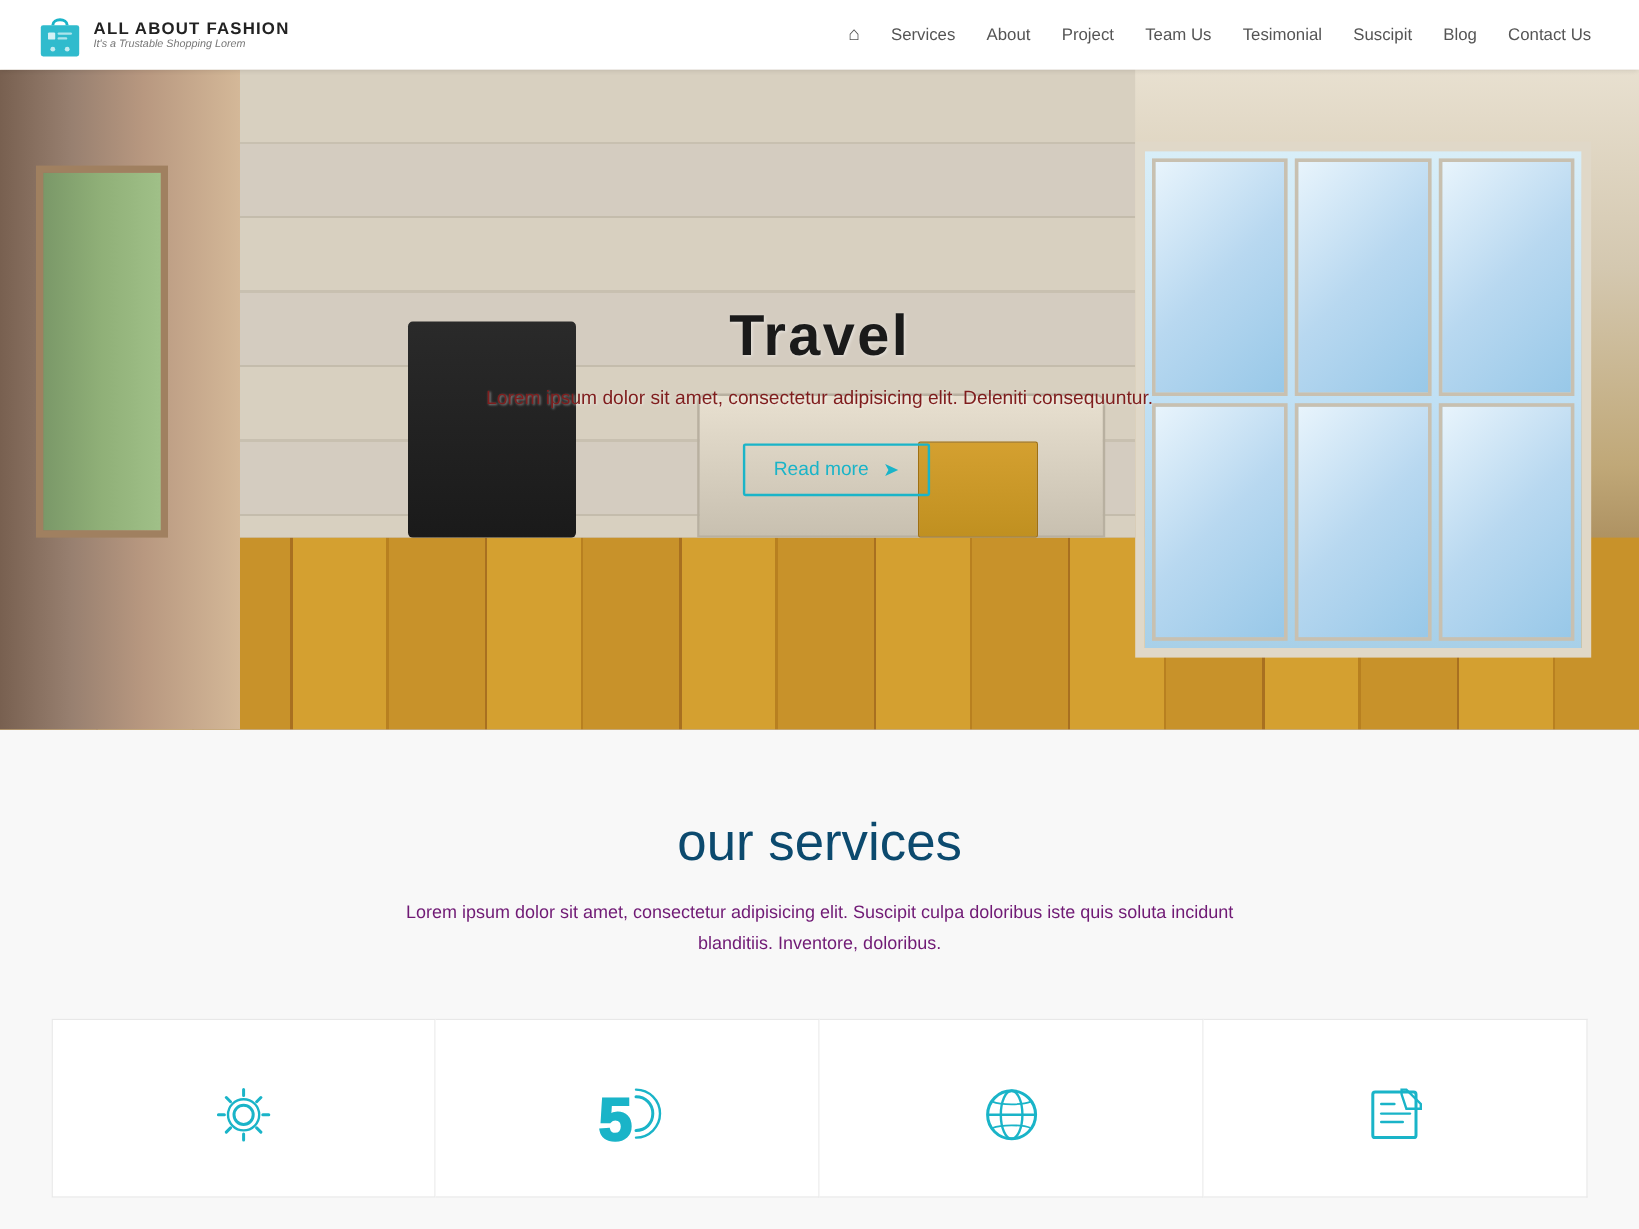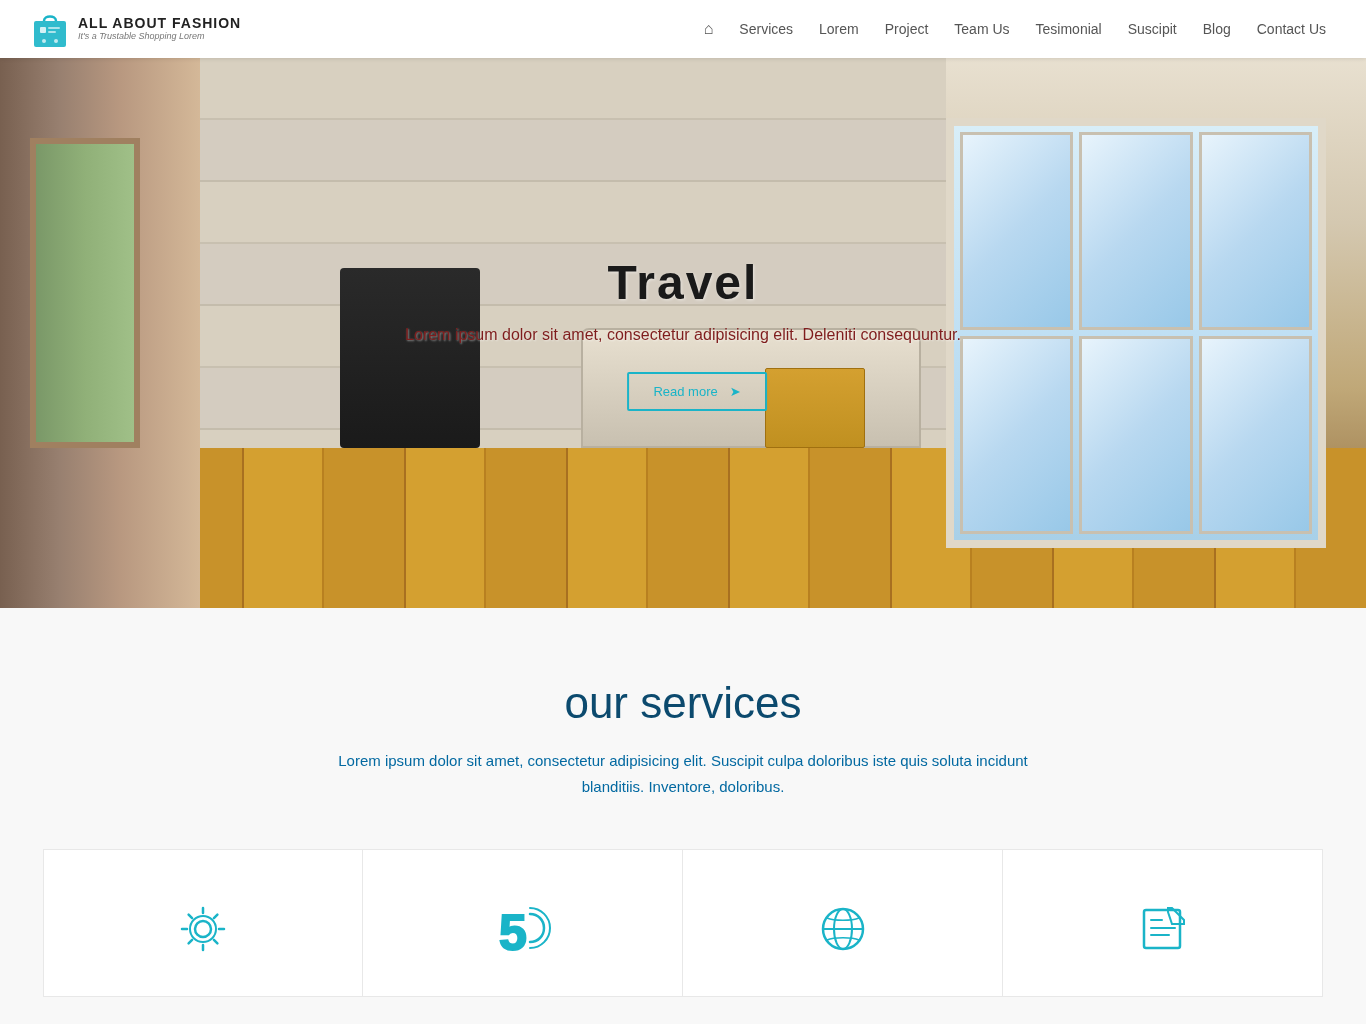--- a/index.html
+++ b/index.html
@@ -151,21 +151,21 @@
       text-shadow: 1px 1px 2px rgba(255,255,255,0.5);
     }
     .hero-btn {
       display: inline-flex;
       align-items: center;
       gap: 12px;
       padding: 10px 24px;
       border: 2px solid #1ab4c8;
       color: #1ab4c8;
       background: transparent;
-      font-size: 13px;
+      font-size: 16px;
       cursor: pointer;
       border-radius: 2px;
       text-decoration: none;
       transition: background 0.2s, color 0.2s;
       margin-left: 28px;
     }
 
     
     .services-section {
       background: #f8f8f8;
@@ -173,21 +173,21 @@
       text-align: center;
     }
     .services-title {
       font-size: 44px;
       font-weight: 300;
       color: #0c4a6e;
       margin-bottom: 20px;
     }
     .services-desc {
       font-size: 15px;
-      color: #0369a1;
+      color: #701a75;
       max-width: 700px;
       margin: 0 auto 50px;
       line-height: 1.7;
     }
     .service-cards {
       display: flex;
       gap: 0;
       justify-content: center;
     }
     .service-card {
@@ -238,21 +238,21 @@
       <span class="logo-title">ALL ABOUT FASHION</span>
       <span class="logo-subtitle">It's a Trustable Shopping Lorem</span>
     </div>
   </div>
 
   <ul class="nav-links">
     <li>
       <span class="nav-home-icon">⌂</span>
     </li>
     <li><a href="#services">Services</a></li>
-    <li><a href="#blog">Lorem</a></li>
+    <li><a href="#blog">About</a></li>
     <li><a href="#project">Project</a></li>
     <li><a href="#about">Team Us</a></li>
     <li><a href="#testimonial">Tesimonial</a></li>
     <li><a href="#portfolio">Suscipit</a></li>
     <li><a href="#team">Blog</a></li>
     <li><a href="#contact">Contact Us</a></li>
   </ul>
 </nav>
 
 <section class="hero">

